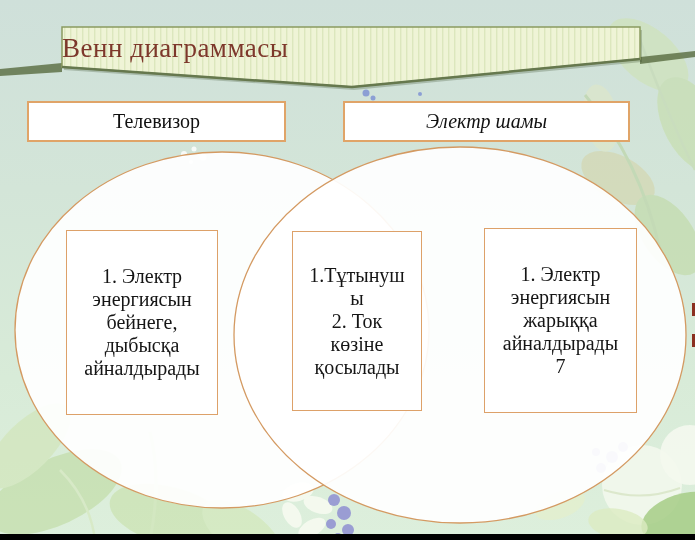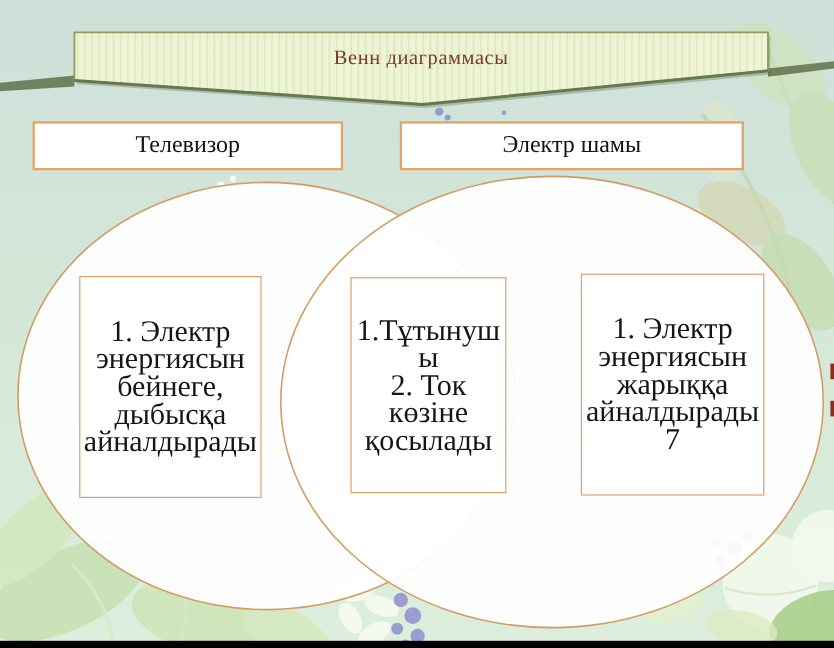--- a/index.html
+++ b/index.html
@@ -5,34 +5,34 @@
   html,body{margin:0;padding:0;background:#222;}
   #slide{
     position:relative;width:695px;height:540px;overflow:hidden;
     background:linear-gradient(180deg,#cfe0da 0%,#d3e5d8 35%,#d8ebd8 70%,#ddefdc 100%);
     font-family:"Liberation Serif","DejaVu Serif",serif;
   }
   #decor{position:absolute;left:0;top:0;width:695px;height:540px;}
   .abs{position:absolute;}
   #title{
     left:62px;top:31px;width:578px;height:34px;
-    font-size:17px;line-height:34px;text-align:center;
+    font-size:27px;line-height:34px;
     color:#7d382b;letter-spacing:.5px;
   }
   .head-label{
     background:#ffffff;border:2px solid #e0a468;
     font-size:20px;color:#111;text-align:center;line-height:37px;height:37px;
     box-sizing:content-box;
   }
   #label-tv{left:27px;top:101px;width:255px;}
-  #label-lamp{left:333px;top:101px;width:283px;}
+  #label-lamp{left:343px;top:101px;width:283px;font-style:italic;}
   .venn-box{
     background:rgba(255,255,255,.97);border:1px solid #dda169;
     display:flex;align-items:center;justify-content:center;
-    text-align:center;font-size:25px;line-height:23px;color:#151515;
+    text-align:center;font-size:20px;line-height:23px;color:#151515;
     white-space:pre-line;
   }
   #box-left{left:66px;top:230px;width:150px;height:183px;}
   #box-mid{left:292px;top:231px;width:128px;height:178px;}
   #box-right{left:484px;top:228px;width:151px;height:183px;}
   #bottom-bar{left:0;bottom:0;width:695px;height:6px;background:#000;}
 </style>
 </head>
 <body>
 

